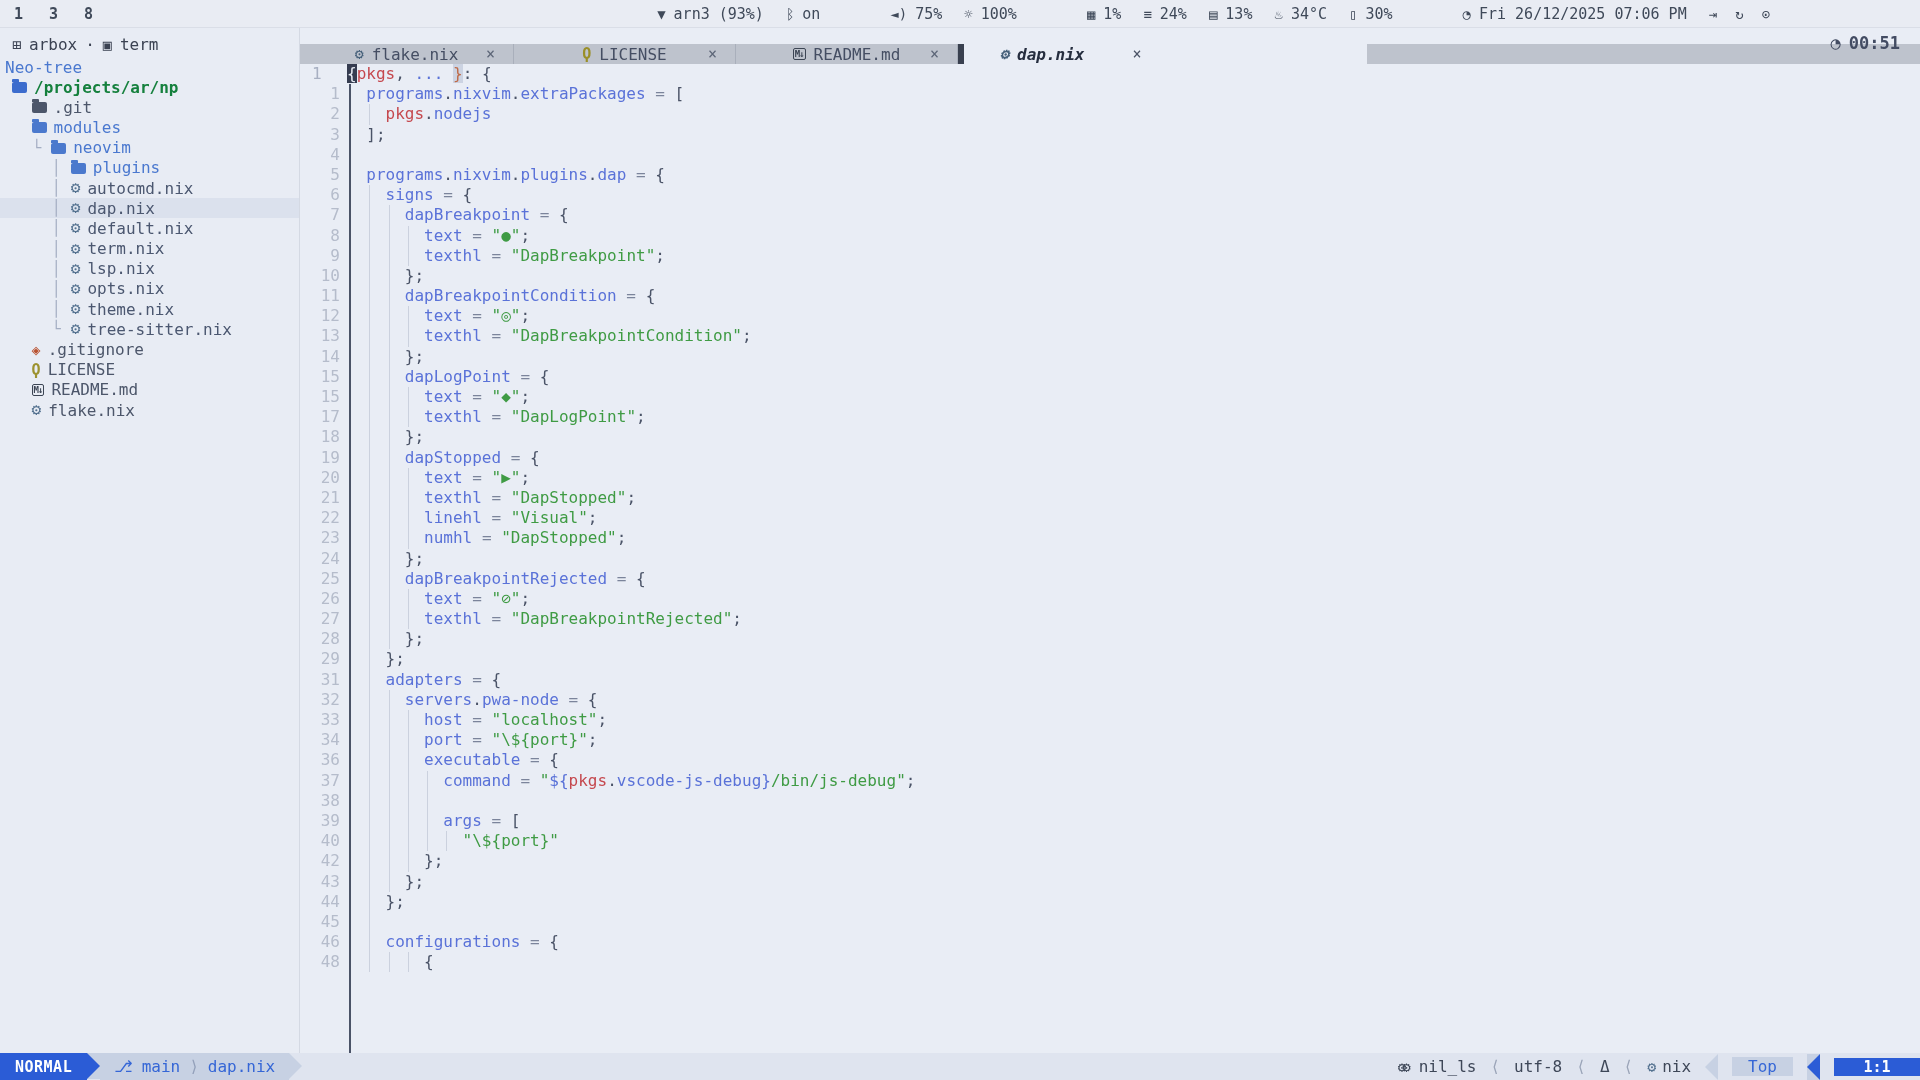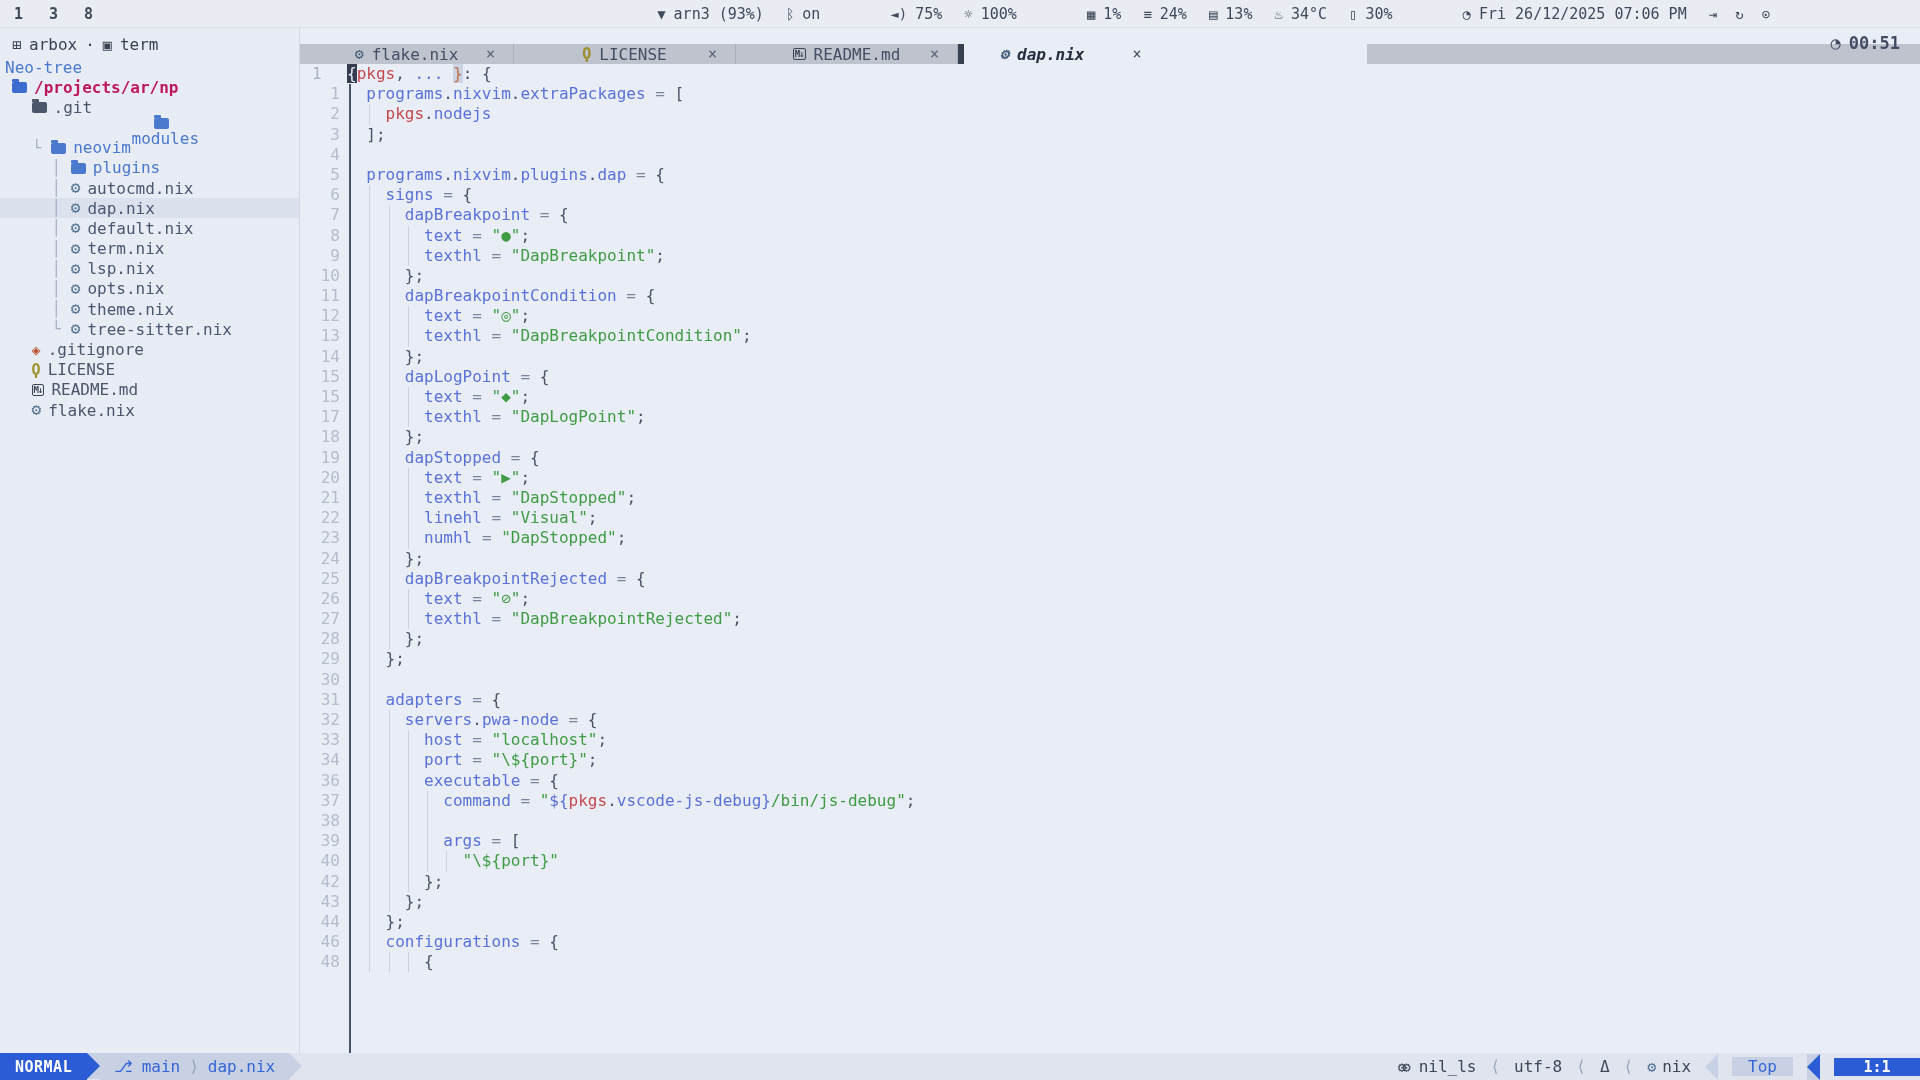--- a/index.html
+++ b/index.html
@@ -35,21 +35,21 @@
   .ic { margin-right:7px; flex:none; }
   .ic-fold { width:15px; height:11px; border-radius:2px; position:relative; margin-top:1px; }
   .ic-fold::before { content:""; position:absolute; top:-3px; left:0; width:7px; height:3px;
     border-radius:1px 1px 0 0; background:inherit; }
   .ic-nix { color:#53718f; font-size:16px; line-height:16px; }
   .ic-git { color:#b9512f; font-size:15px; }
   .ic-key { color:#9c922f; font-weight:bold; font-size:15px; }
   .ic-md, .tic-md { font-size:9px; font-weight:bold; border:1.5px solid #3c4554; color:#3c4554;
     border-radius:2px; padding:0 1px; line-height:10px; letter-spacing:-1px; }
   .lbl-blue{ color:#4a78cf; } .lbl-file{ color:#4b5770; } .lbl-dim{ color:#4c566a; }
-  .lbl-root{ color:#be185d; font-weight:bold; }
+  .lbl-root{ color:#15803d; font-weight:bold; }
 
   
   .editor { flex:1; position:relative; background:#e9edf5; }
   .clockov { position:absolute; top:5px; right:20px; display:flex; gap:8px; align-items:center;
     font-size:17px; font-weight:bold; color:#434c63; z-index:5; }
 
   .tabline { position:absolute; top:16px; left:0; right:0; height:20px; background:#bec3cd;
     display:flex; align-items:stretch; }
   .tab { height:20px; display:flex; align-items:center; justify-content:center; position:relative;
     border-right:1px solid #a9afbb; font-size:16px; color:#454e63; cursor:default; }
@@ -175,21 +175,21 @@
       <div class="ntheader">Neo-tree</div>
       <div class="ntree">
           <div class="trow" style="padding-left: 12px;">
             <span class="ic ic-fold" style="background: rgb(60, 108, 205);"></span>
             <span class="lbl-root">/projects/ar/np</span>
           </div>
           <div class="trow" style="padding-left: 31.6px;">
             <span class="ic ic-fold" style="background: rgb(76, 86, 106);"></span>
             <span class="lbl-dim">.git</span>
           </div>
-          <div class="trow" style="padding-left: 31.6px; flex-direction: column;">
+          <div class="trow" style="padding-left: 31.6px;">
             <span class="ic ic-fold" style="background: rgb(75, 121, 205);"></span>
             <span class="lbl-blue">modules</span>
           </div>
           <div class="trow" style="padding-left: 51.2px;">
             <span class="tguide" style="left: 32.2px;">└</span>
             <span class="ic ic-fold" style="background: rgb(75, 121, 205);"></span>
             <span class="lbl-blue">neovim</span>
           </div>
           <div class="trow" style="padding-left: 70.8px;">
             <span class="tguide" style="left: 51.8px;">│</span>
@@ -311,33 +311,33 @@
           <div class="crow"><span class="lnum">20</span><span class="iguide" style="left: 69.26px;"></span><span class="iguide" style="left: 88.52px;"></span><span class="iguide" style="left: 107.78px;"></span><span class="ctext"><span>        </span><span class="tk-i">text</span><span> </span><span class="tk-o">=</span><span> </span><span class="tk-s">"▶"</span><span>;</span></span></div>
           <div class="crow"><span class="lnum">21</span><span class="iguide" style="left: 69.26px;"></span><span class="iguide" style="left: 88.52px;"></span><span class="iguide" style="left: 107.78px;"></span><span class="ctext"><span>        </span><span class="tk-i">texthl</span><span> </span><span class="tk-o">=</span><span> </span><span class="tk-s">"DapStopped"</span><span>;</span></span></div>
           <div class="crow"><span class="lnum">22</span><span class="iguide" style="left: 69.26px;"></span><span class="iguide" style="left: 88.52px;"></span><span class="iguide" style="left: 107.78px;"></span><span class="ctext"><span>        </span><span class="tk-i">linehl</span><span> </span><span class="tk-o">=</span><span> </span><span class="tk-s">"Visual"</span><span>;</span></span></div>
           <div class="crow"><span class="lnum">23</span><span class="iguide" style="left: 69.26px;"></span><span class="iguide" style="left: 88.52px;"></span><span class="iguide" style="left: 107.78px;"></span><span class="ctext"><span>        </span><span class="tk-i">numhl</span><span> </span><span class="tk-o">=</span><span> </span><span class="tk-s">"DapStopped"</span><span>;</span></span></div>
           <div class="crow"><span class="lnum">24</span><span class="iguide" style="left: 69.26px;"></span><span class="iguide" style="left: 88.52px;"></span><span class="ctext"><span>      };</span></span></div>
           <div class="crow"><span class="lnum">25</span><span class="iguide" style="left: 69.26px;"></span><span class="iguide" style="left: 88.52px;"></span><span class="ctext"><span>      </span><span class="tk-i">dapBreakpointRejected</span><span> </span><span class="tk-o">=</span><span> {</span></span></div>
           <div class="crow"><span class="lnum">26</span><span class="iguide" style="left: 69.26px;"></span><span class="iguide" style="left: 88.52px;"></span><span class="iguide" style="left: 107.78px;"></span><span class="ctext"><span>        </span><span class="tk-i">text</span><span> </span><span class="tk-o">=</span><span> </span><span class="tk-s">"⊘"</span><span>;</span></span></div>
           <div class="crow"><span class="lnum">27</span><span class="iguide" style="left: 69.26px;"></span><span class="iguide" style="left: 88.52px;"></span><span class="iguide" style="left: 107.78px;"></span><span class="ctext"><span>        </span><span class="tk-i">texthl</span><span> </span><span class="tk-o">=</span><span> </span><span class="tk-s">"DapBreakpointRejected"</span><span>;</span></span></div>
           <div class="crow"><span class="lnum">28</span><span class="iguide" style="left: 69.26px;"></span><span class="iguide" style="left: 88.52px;"></span><span class="ctext"><span>      };</span></span></div>
           <div class="crow"><span class="lnum">29</span><span class="iguide" style="left: 69.26px;"></span><span class="ctext"><span>    };</span></span></div>
-          <div class="crow"><span class="lnum">30</span><span class="iguide" style="left: 69.26px;"></span><span class="ctext"></span></div>
           <div class="crow"><span class="lnum">31</span><span class="iguide" style="left: 69.26px;"></span><span class="ctext"><span>    </span><span class="tk-i">adapters</span><span> </span><span class="tk-o">=</span><span> {</span></span></div>
           <div class="crow"><span class="lnum">32</span><span class="iguide" style="left: 69.26px;"></span><span class="iguide" style="left: 88.52px;"></span><span class="ctext"><span>      </span><span class="tk-i">servers</span><span>.</span><span class="tk-i">pwa-node</span><span> </span><span class="tk-o">=</span><span> {</span></span></div>
           <div class="crow"><span class="lnum">33</span><span class="iguide" style="left: 69.26px;"></span><span class="iguide" style="left: 88.52px;"></span><span class="iguide" style="left: 107.78px;"></span><span class="ctext"><span>        </span><span class="tk-i">host</span><span> </span><span class="tk-o">=</span><span> </span><span class="tk-s">"localhost"</span><span>;</span></span></div>
           <div class="crow"><span class="lnum">34</span><span class="iguide" style="left: 69.26px;"></span><span class="iguide" style="left: 88.52px;"></span><span class="iguide" style="left: 107.78px;"></span><span class="ctext"><span>        </span><span class="tk-i">port</span><span> </span><span class="tk-o">=</span><span> </span><span class="tk-s">"\${port}"</span><span>;</span></span></div>
           <div class="crow"><span class="lnum">36</span><span class="iguide" style="left: 69.26px;"></span><span class="iguide" style="left: 88.52px;"></span><span class="iguide" style="left: 107.78px;"></span><span class="ctext"><span>        </span><span class="tk-i">executable</span><span> </span><span class="tk-o">=</span><span> {</span></span></div>
           <div class="crow"><span class="lnum">37</span><span class="iguide" style="left: 69.26px;"></span><span class="iguide" style="left: 88.52px;"></span><span class="iguide" style="left: 107.78px;"></span><span class="iguide" style="left: 127.04px;"></span><span class="ctext"><span>          </span><span class="tk-i">command</span><span> </span><span class="tk-o">=</span><span> </span><span class="tk-s">"</span><span class="tk-i">${</span><span class="tk-r">pkgs</span><span>.</span><span class="tk-i">vscode-js-debug</span><span class="tk-i">}</span><span class="tk-s">/bin/js-debug</span><span class="tk-s">"</span><span>;</span></span></div>
           <div class="crow"><span class="lnum">38</span><span class="iguide" style="left: 69.26px;"></span><span class="iguide" style="left: 88.52px;"></span><span class="iguide" style="left: 107.78px;"></span><span class="iguide" style="left: 127.04px;"></span><span class="ctext"></span></div>
           <div class="crow"><span class="lnum">39</span><span class="iguide" style="left: 69.26px;"></span><span class="iguide" style="left: 88.52px;"></span><span class="iguide" style="left: 107.78px;"></span><span class="iguide" style="left: 127.04px;"></span><span class="ctext"><span>          </span><span class="tk-i">args</span><span> </span><span class="tk-o">=</span><span> [</span></span></div>
           <div class="crow"><span class="lnum">40</span><span class="iguide" style="left: 69.26px;"></span><span class="iguide" style="left: 88.52px;"></span><span class="iguide" style="left: 107.78px;"></span><span class="iguide" style="left: 127.04px;"></span><span class="iguide" style="left: 146.3px;"></span><span class="ctext"><span>            </span><span class="tk-s">"\${port}"</span></span></div>
           <div class="crow"><span class="lnum">42</span><span class="iguide" style="left: 69.26px;"></span><span class="iguide" style="left: 88.52px;"></span><span class="iguide" style="left: 107.78px;"></span><span class="ctext"><span>        };</span></span></div>
           <div class="crow"><span class="lnum">43</span><span class="iguide" style="left: 69.26px;"></span><span class="iguide" style="left: 88.52px;"></span><span class="ctext"><span>      };</span></span></div>
           <div class="crow"><span class="lnum">44</span><span class="iguide" style="left: 69.26px;"></span><span class="ctext"><span>    };</span></span></div>
+          <div class="crow"><span class="lnum">45</span><span class="iguide" style="left: 69.26px;"></span><span class="ctext"></span></div>
           <div class="crow"><span class="lnum">46</span><span class="iguide" style="left: 69.26px;"></span><span class="ctext"><span>    </span><span class="tk-i">configurations</span><span> </span><span class="tk-o">=</span><span> {</span></span></div>
           <div class="crow"><span class="lnum">48</span><span class="iguide" style="left: 69.26px;"></span><span class="iguide" style="left: 88.52px;"></span><span class="iguide" style="left: 107.78px;"></span><span class="ctext"><span>        {</span></span></div>
         </div>
     </div>
   </div>
 
   <div class="statusline">
     <div class="sl-mode">NORMAL</div>
     <div class="arrow ar-mode"></div>
     <div class="sl-git">

